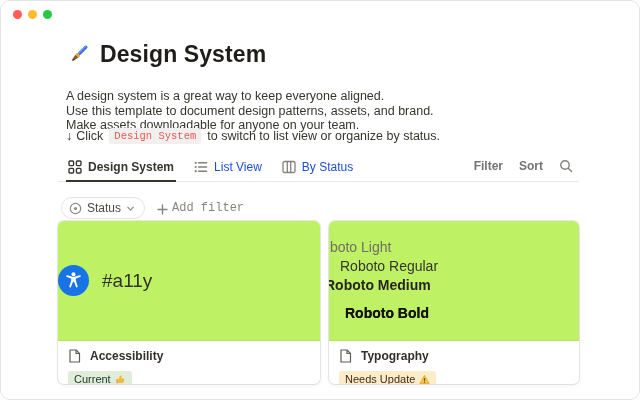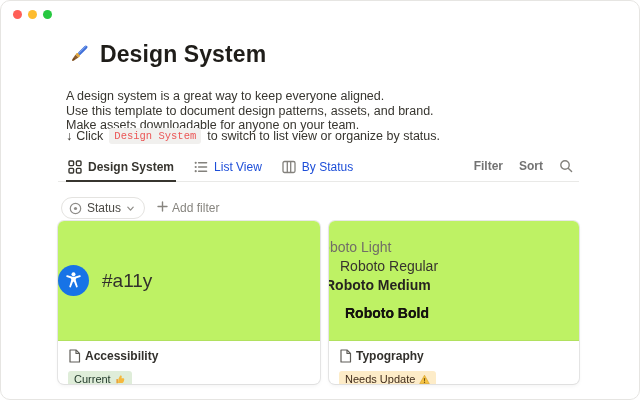--- a/index.html
+++ b/index.html
@@ -50,21 +50,21 @@
   .toolbar{display:flex;align-items:center;gap:16px;padding-bottom:8px;padding-right:6px;}
   .toolbar .tool{font-size:12px;color:#737373;cursor:pointer;font-weight:bold;}
   .search-btn{cursor:pointer;display:flex;}
 
   
   .filter-row{position:absolute;left:60px;top:196px;display:flex;align-items:center;gap:12px;}
   .status-chip{
     display:inline-flex;align-items:center;gap:5px;border:1px solid #e4e3e0;
     border-radius:999px;padding:3px 9px 3px 7px;font-size:12px;color:#4b4944;background:#fff;cursor:pointer;
   }
-  .add-filter{display:inline-flex;align-items:flex-start;gap:4px;font-size:12px;color:#87857f;cursor:pointer;}
+  .add-filter{display:inline-flex;align-items:flex-end;gap:4px;font-size:12px;color:#87857f;cursor:pointer;font-family:Liberation Mono, monospace;}
 
   
   .cards{position:absolute;left:57px;top:220px;display:flex;gap:9px;}
   .card{
     background:#fff;border-radius:6px;overflow:hidden;height:163px;box-sizing:border-box;
     box-shadow:0 0 0 1px rgba(15,15,15,0.09),0 2px 4px rgba(15,15,15,0.05);
     cursor:pointer;
   }
   .card.left{width:262px;}
   .card.right{width:250px;}
@@ -79,21 +79,21 @@
   
   .type-wrap{display:flex;flex-direction:column;line-height:19px;font-size:14px;}
   .type-line{white-space:nowrap;}
   .w-light{font-weight:400;color:#716e67;transform:translateX(-17px);}
   .w-regular{font-weight:400;color:#37342e;transform:translateX(11px);}
   .w-medium{font-weight:700;color:#262420;transform:translateX(-4px);}
   .w-bold{font-weight:700;color:#15130f;text-shadow:0 0 .6px #15130f;transform:translateX(16px);margin-top:9px;}
 
   
   .card-footer{padding:8px 10px 0 10px;}
-  .card-title-row{display:flex;align-items:center;gap:4px;}
+  .card-title-row{display:flex;align-items:center;gap:9px;}
   .card-title{font-size:12px;font-weight:700;color:#32302c;}
   .chip-row{margin-top:6px;}
   .chip{
     display:inline-flex;align-items:center;gap:4px;border-radius:3px;
     font-size:11px;padding:2px 6px;line-height:12px;
   }
   .chip-green{background:#dfedd9;color:#223a2b;}
   .chip-yellow{background:#fdecc8;color:#402c1b;}
   .chip svg{display:block;}
 </style>

